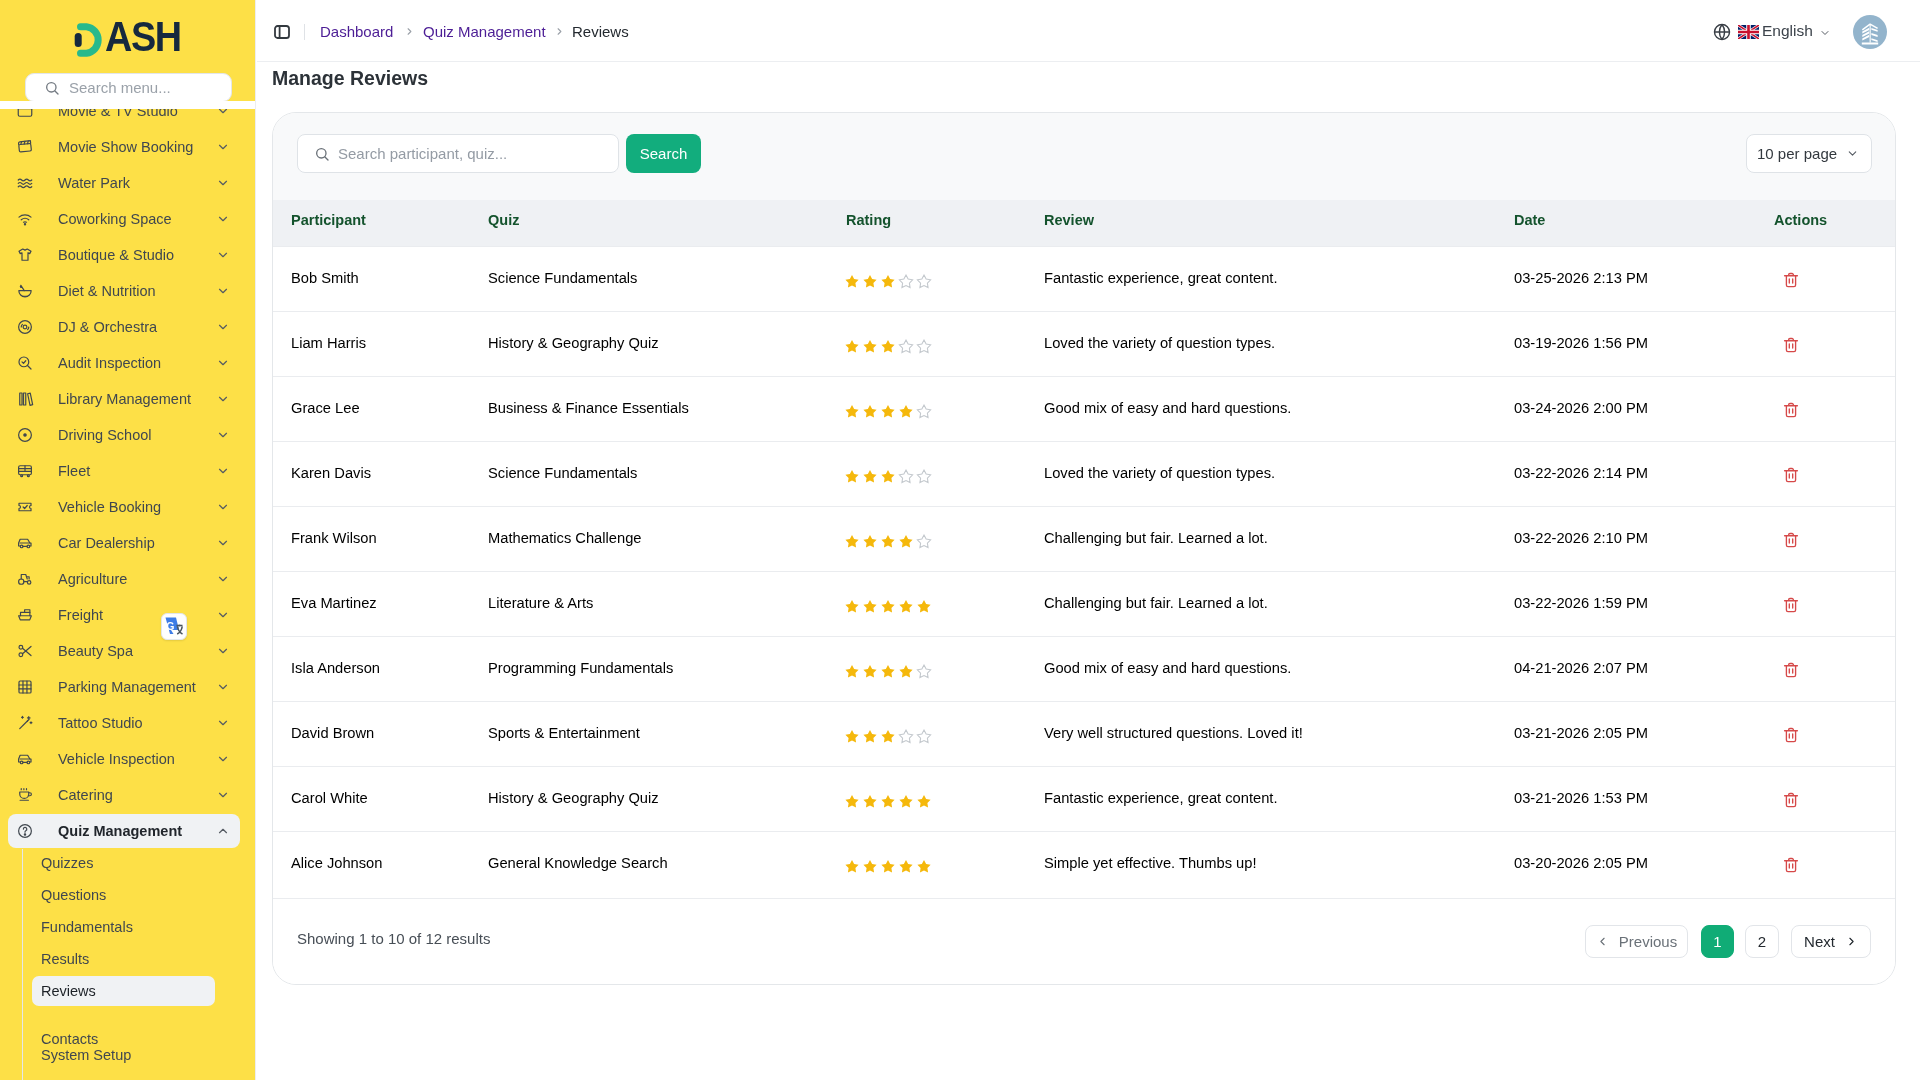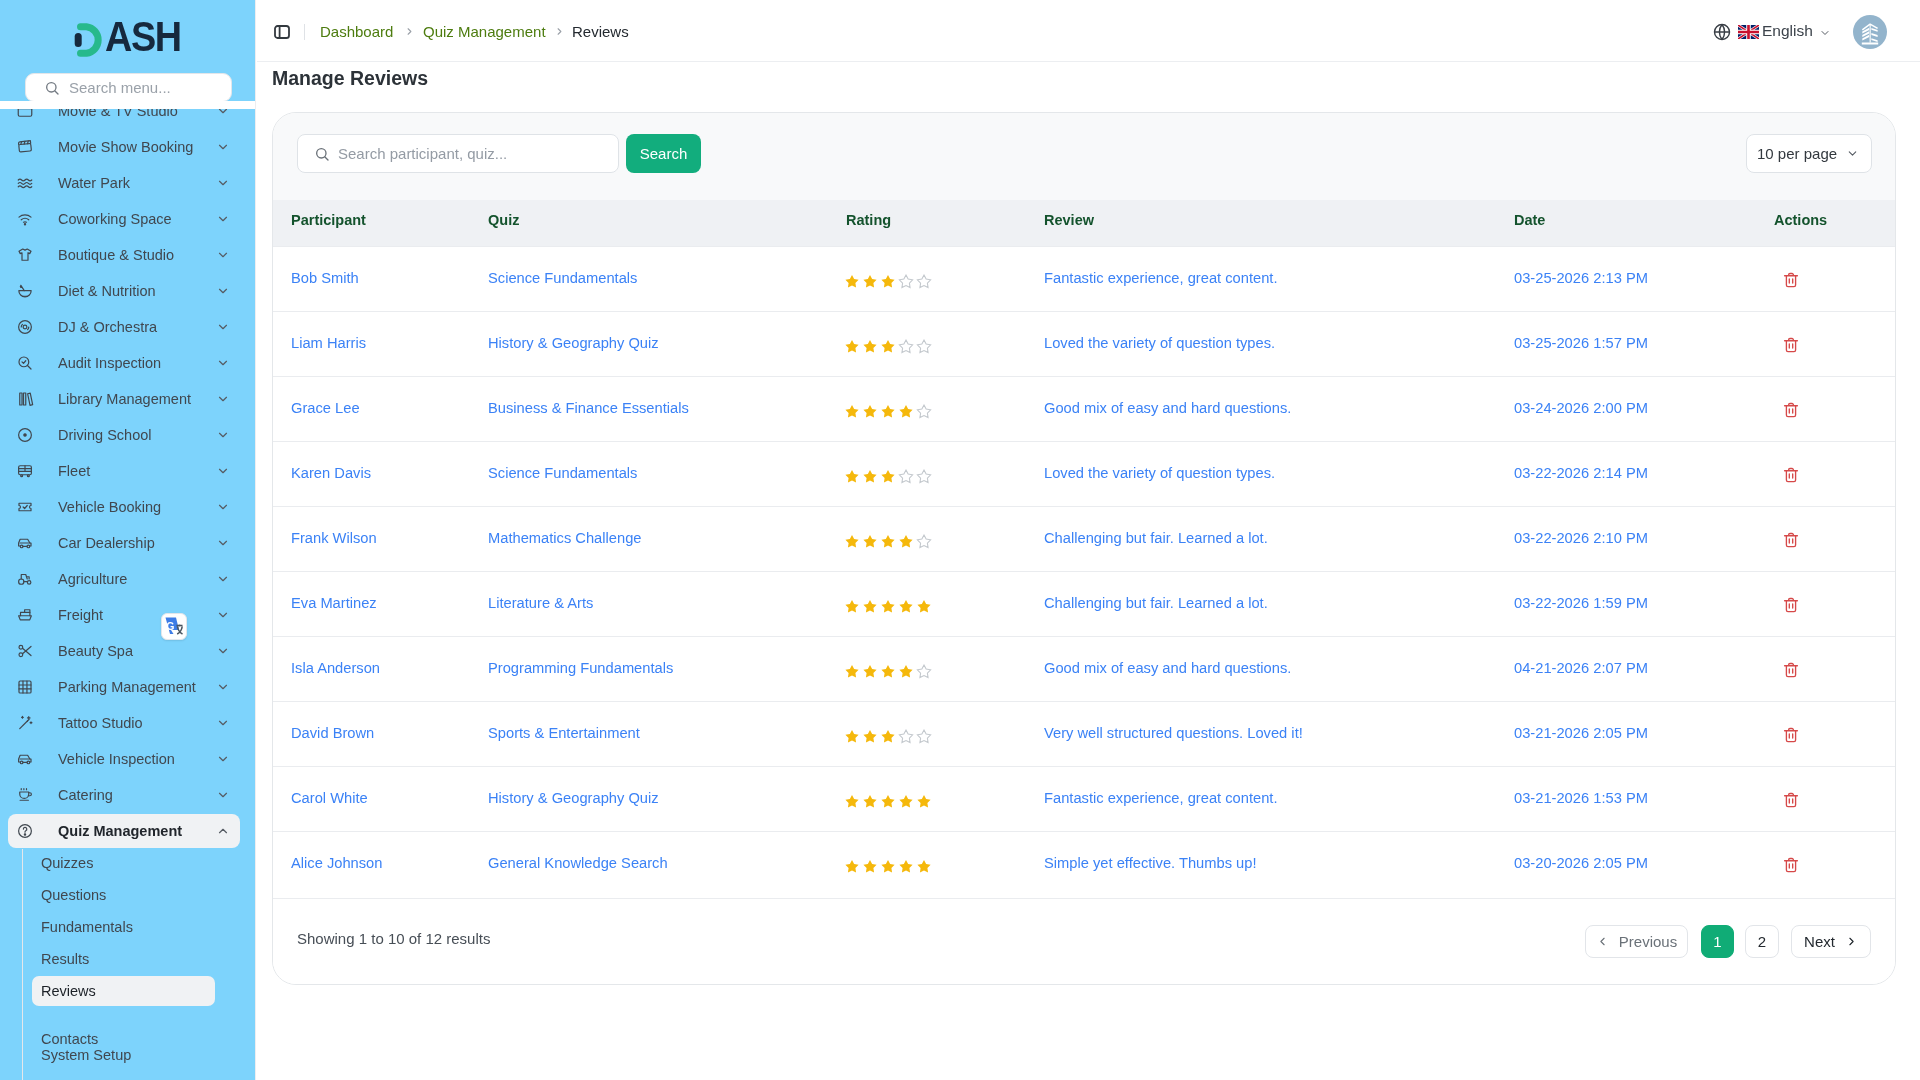--- a/index.html
+++ b/index.html
@@ -1,53 +1,53 @@
 <!DOCTYPE html>
 <html><head>
 <meta charset="utf-8">
 <style>
 * { margin:0; padding:0; box-sizing:border-box; }
 html,body { width:1920px; height:1080px; font-family:"Liberation Sans", sans-serif; background:#fff; overflow:hidden; }
 
-#sidebar { position:absolute; left:0; top:0; width:256px; height:1080px; background:#7dd3fc; border-right:1px solid #ededf0; }
+#sidebar { position:absolute; left:0; top:0; width:256px; height:1080px; background:#fde047; border-right:1px solid #ededf0; }
 #logo { position:absolute; left:0; top:0; width:256px; height:62px; }
 #ash { position:absolute; left:105px; top:13px; font-size:42px; font-weight:700; color:#16293e; transform:scaleX(0.90); transform-origin:0 0; letter-spacing:-1.5px; }
 
 #sbsearch { position:absolute; left:25px; top:73px; width:207px; height:29px; border:1px solid #e3e6ea; border-radius:9px; background:#fff; display:flex; align-items:center;padding-left:9px; }
 #sbsearch svg { margin-left:9px; }
 #sbsearch span { margin-left:9px; font-size:15px; color:#9aa1a9; }
 #menu { position:absolute; left:0; top:106px; width:256px; height:974px; overflow:hidden; }
 .mi { position:absolute; left:8px; width:232px; height:34px; display:flex; align-items:center; color:#40474f; }
 .mi .ic { width:18px; height:18px; margin-left:8px; flex:none; }
 .mi .lb { margin-left:24px; font-size:14.5px; white-space:nowrap; }
 .mi .ch { margin-left:auto; margin-right:10px; flex:none; }
 .mi.active { background:#f0f2f4; border-radius:8px; }
 .mi.active .lb { font-weight:700; color:#21262c; }
 .sub { position:absolute; left:41px; font-size:14.5px; color:#40474f; }
 .subline { position:absolute; left:22px; width:1px; background:#e5e7ea; }
 .subactive { position:absolute; left:32px; width:183px; height:30px; background:#f0f2f4; border-radius:7px; }
 
 #topbar { position:absolute; left:257px; top:0; width:1663px; height:62px; background:#fff; border-bottom:1px solid #eceef1; }
-.crumb { font-size:15px; color:#4d7c0f; }
+.crumb { font-size:15px; color:#4c1d95; }
 .crumb.last { color:#23292f; }
 
 #h1 { position:absolute; left:272px; top:67px; font-size:19.5px; font-weight:700; color:#2c3238; }
 #card { position:absolute; left:272px; top:112px; width:1624px; height:873px; background:#fff; border:1px solid #e4e7ea; border-radius:24px; overflow:hidden; }
 #toolbar { position:absolute; left:0; top:0; width:1624px; height:87px; background:#f8f9fa; }
 #srchbox { position:absolute; left:24px; top:21px; width:322px; height:39px; background:#fff; border:1px solid #dfe3e7; border-radius:8px; display:flex; align-items:center; }
 #srchbox svg { margin-left:16px; }
 #srchbox span { margin-left:8px; font-size:15px; color:#949ba4; }
 #srchbtn { position:absolute; left:353px; top:21px; width:75px; height:39px; background:#12ad7d; border-radius:8px; color:#fff; font-size:15px; display:flex; align-items:center; justify-content:center; }
 #perpage { position:absolute; left:1473px; top:21px; width:126px; height:39px; background:#fff; border:1px solid #dfe3e7; border-radius:8px; display:flex; align-items:center; font-size:15px; color:#33393f; }
 #perpage span { margin-left:10px; }
 #perpage svg { margin-left:auto; margin-right:12px; }
 #thead { position:absolute; left:0; top:87px; width:1624px; height:46px; background:#eff1f4; }
 #thead span { position:absolute; top:12px; font-size:14.5px; font-weight:700; color:#14532d; }
 .row { position:absolute; left:0; width:1624px; height:65px; border-top:1px solid #eaecef; background:#fff; }
-.row span { position:absolute; font-size:14.7px; color:#3b82f6; top:23px; }
+.row span { position:absolute; font-size:14.7px; color:#000000; top:23px; }
 .c1 { left:18px; } .c2 { left:215px; } .c3 { left:573px; } .c4 { left:771px; } .c5 { left:1241px; } .c6 { left:1512px; }
 .stars { position:absolute; left:571px; top:27px; display:flex; gap:2px; }
 .trash { position:absolute; left:1510px; top:25px; }
 #pgfoot { position:absolute; left:0; top:785px; width:1624px; height:88px; border-top:1px solid #eaecef; background:#fff; }
 #showing { position:absolute; left:24px; top:31px; font-size:15px; color:#474e56; }
 .pbtn { position:absolute; top:26px; height:33px; border:1px solid #e2e5e9; border-radius:8px; background:#fff; display:flex; align-items:center; justify-content:center; font-size:15px; color:#23292f; }
 </style>
 </head>
 <body>
 <div id="sidebar">
@@ -416,21 +416,21 @@
           <path d="M12 1.6L15.2 7.6 21.9 8.7 17.1 13.6 18.1 20.4 12 17.3 5.9 20.4 6.9 13.6 2.1 8.7 8.8 7.6Z"></path>
         </svg>
         <svg width="16" height="16" viewBox="0 0 24 24" fill="#fff" stroke="#c3c8cd" stroke-width="1.6">
           <path d="M12 1.6L15.2 7.6 21.9 8.7 17.1 13.6 18.1 20.4 12 17.3 5.9 20.4 6.9 13.6 2.1 8.7 8.8 7.6Z"></path>
         </svg>
         <svg width="16" height="16" viewBox="0 0 24 24" fill="#fff" stroke="#c3c8cd" stroke-width="1.6">
           <path d="M12 1.6L15.2 7.6 21.9 8.7 17.1 13.6 18.1 20.4 12 17.3 5.9 20.4 6.9 13.6 2.1 8.7 8.8 7.6Z"></path>
         </svg>
       </div>
       <span class="c4">Loved the variety of question types.</span>
-      <span class="c5">03-25-2026 1:57 PM</span>
+      <span class="c5">03-19-2026 1:56 PM</span>
       <div class="trash"><svg width="16" height="16" viewBox="0 0 16 16" fill="none" stroke="#d64949" stroke-width="1.35" stroke-linecap="round" stroke-linejoin="round">
           <path d="M5.6 3.4v-0.5a1.4 1.4 0 0 1 1.4-1.4h2a1.4 1.4 0 0 1 1.4 1.4v0.5M1.6 3.7h12.8M3.4 3.7v9.3a1.6 1.6 0 0 0 1.6 1.6h6a1.6 1.6 0 0 0 1.6-1.6V3.7M6.3 6.9v4.1M9.7 6.9v4.1"></path>
         </svg></div>
     </div>
 <div class="row" style="top:263px">
       <span class="c1">Grace Lee</span>
       <span class="c2">Business &amp; Finance Essentials</span>
       <div class="stars">
         <svg width="16" height="16" viewBox="0 0 24 24" fill="#f5b80b">
           <path d="M12 1.6L15.2 7.6 21.9 8.7 17.1 13.6 18.1 20.4 12 17.3 5.9 20.4 6.9 13.6 2.1 8.7 8.8 7.6Z"></path>

